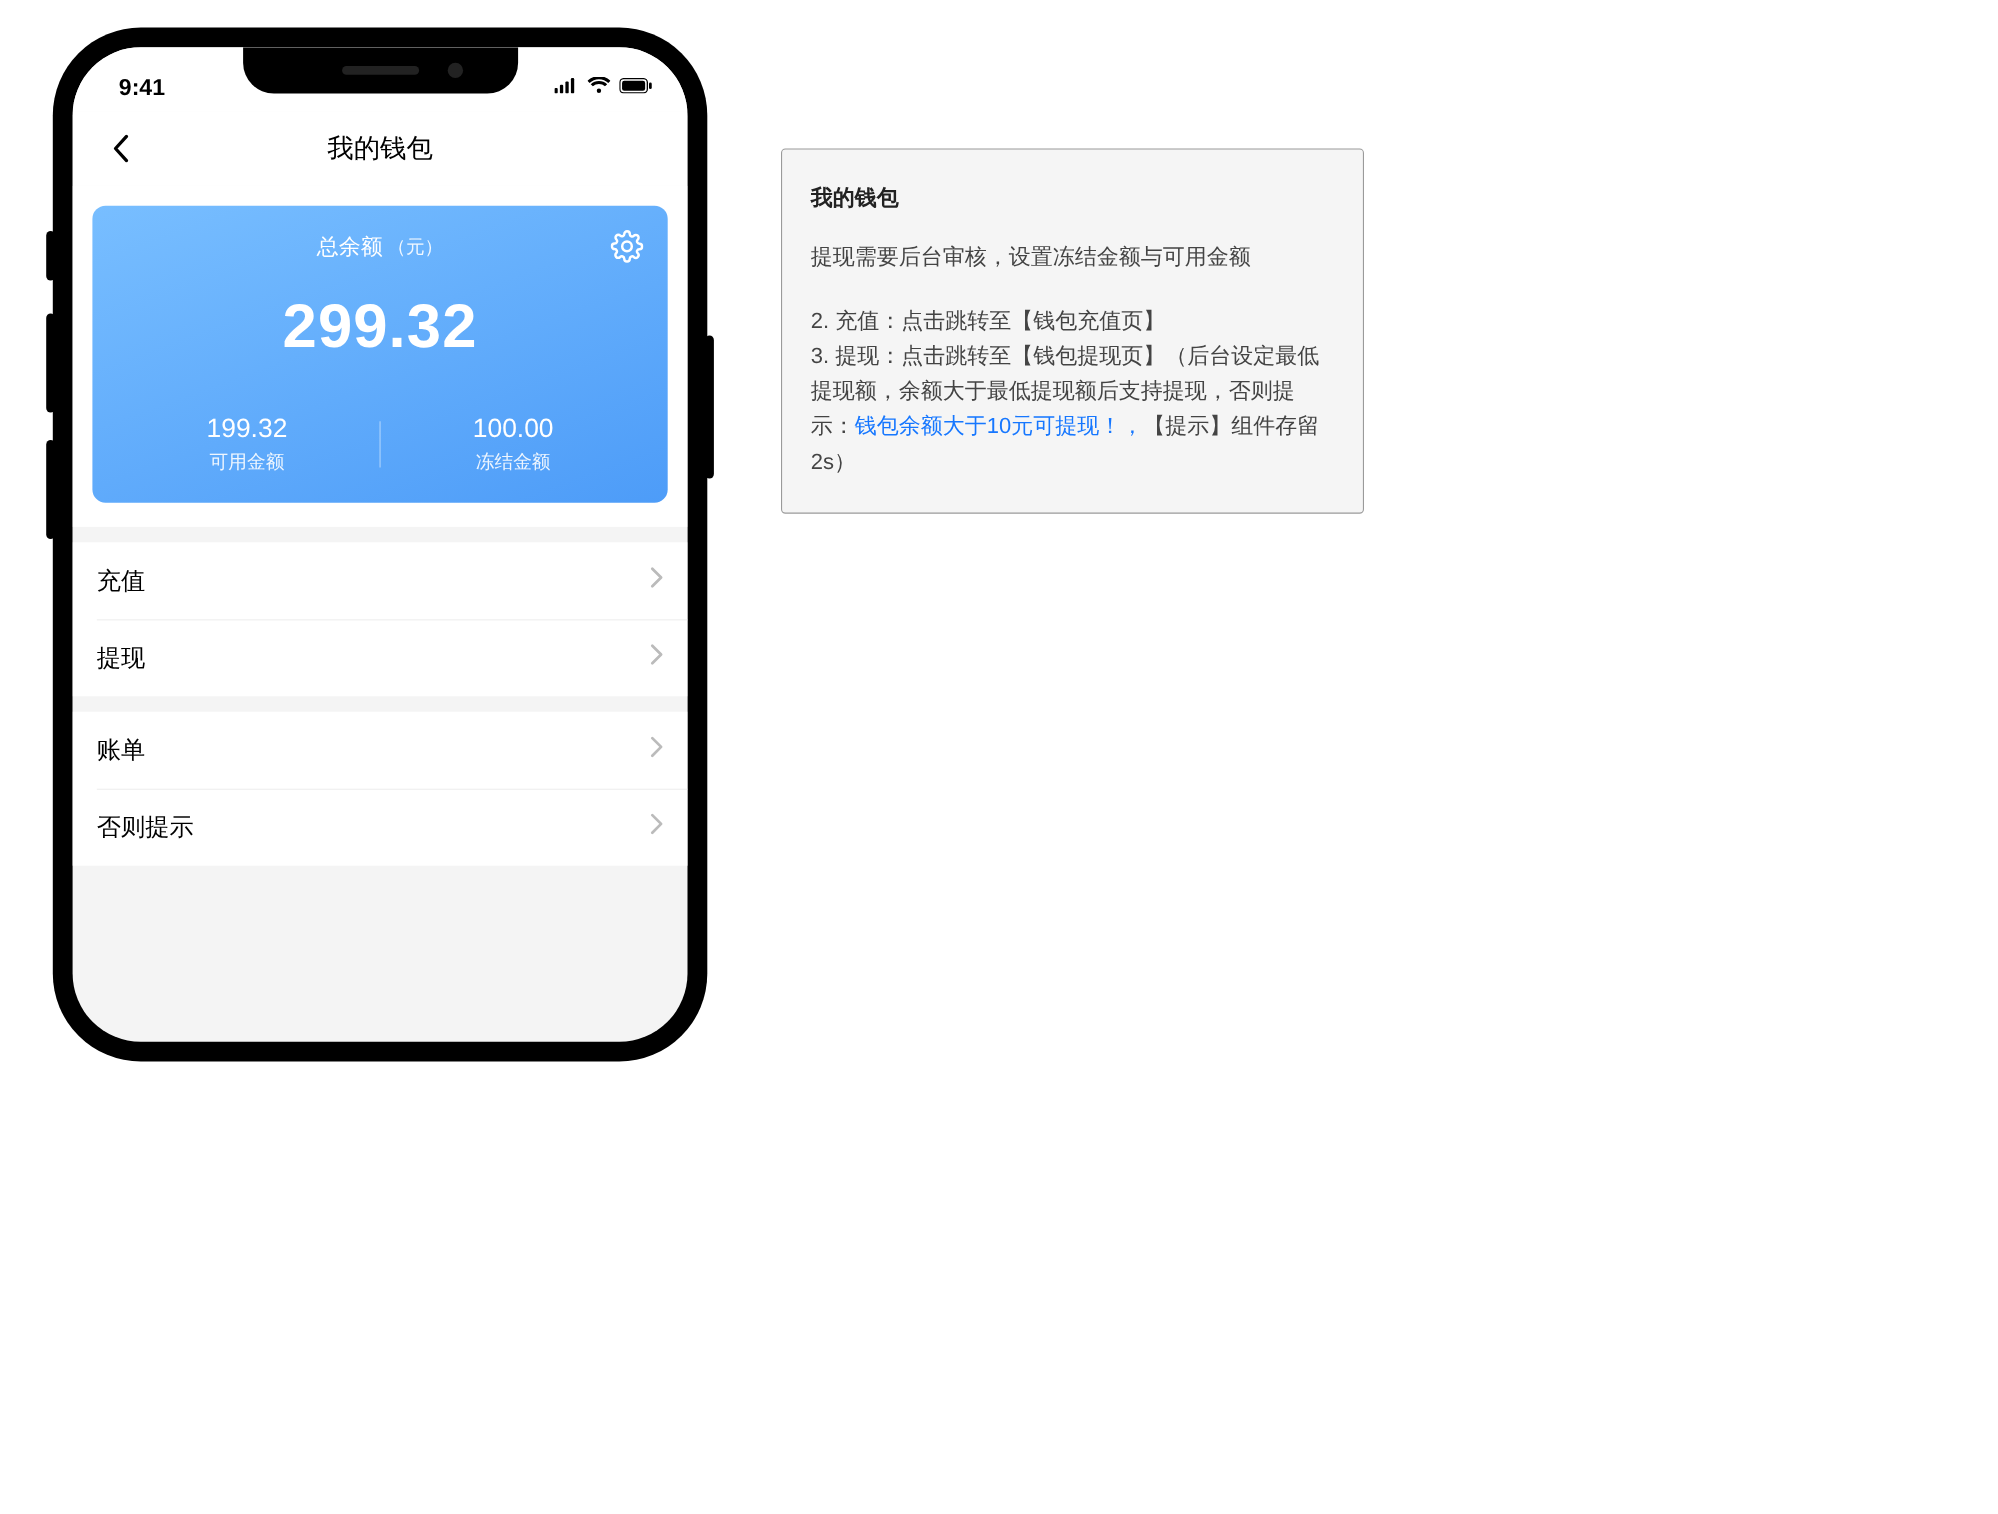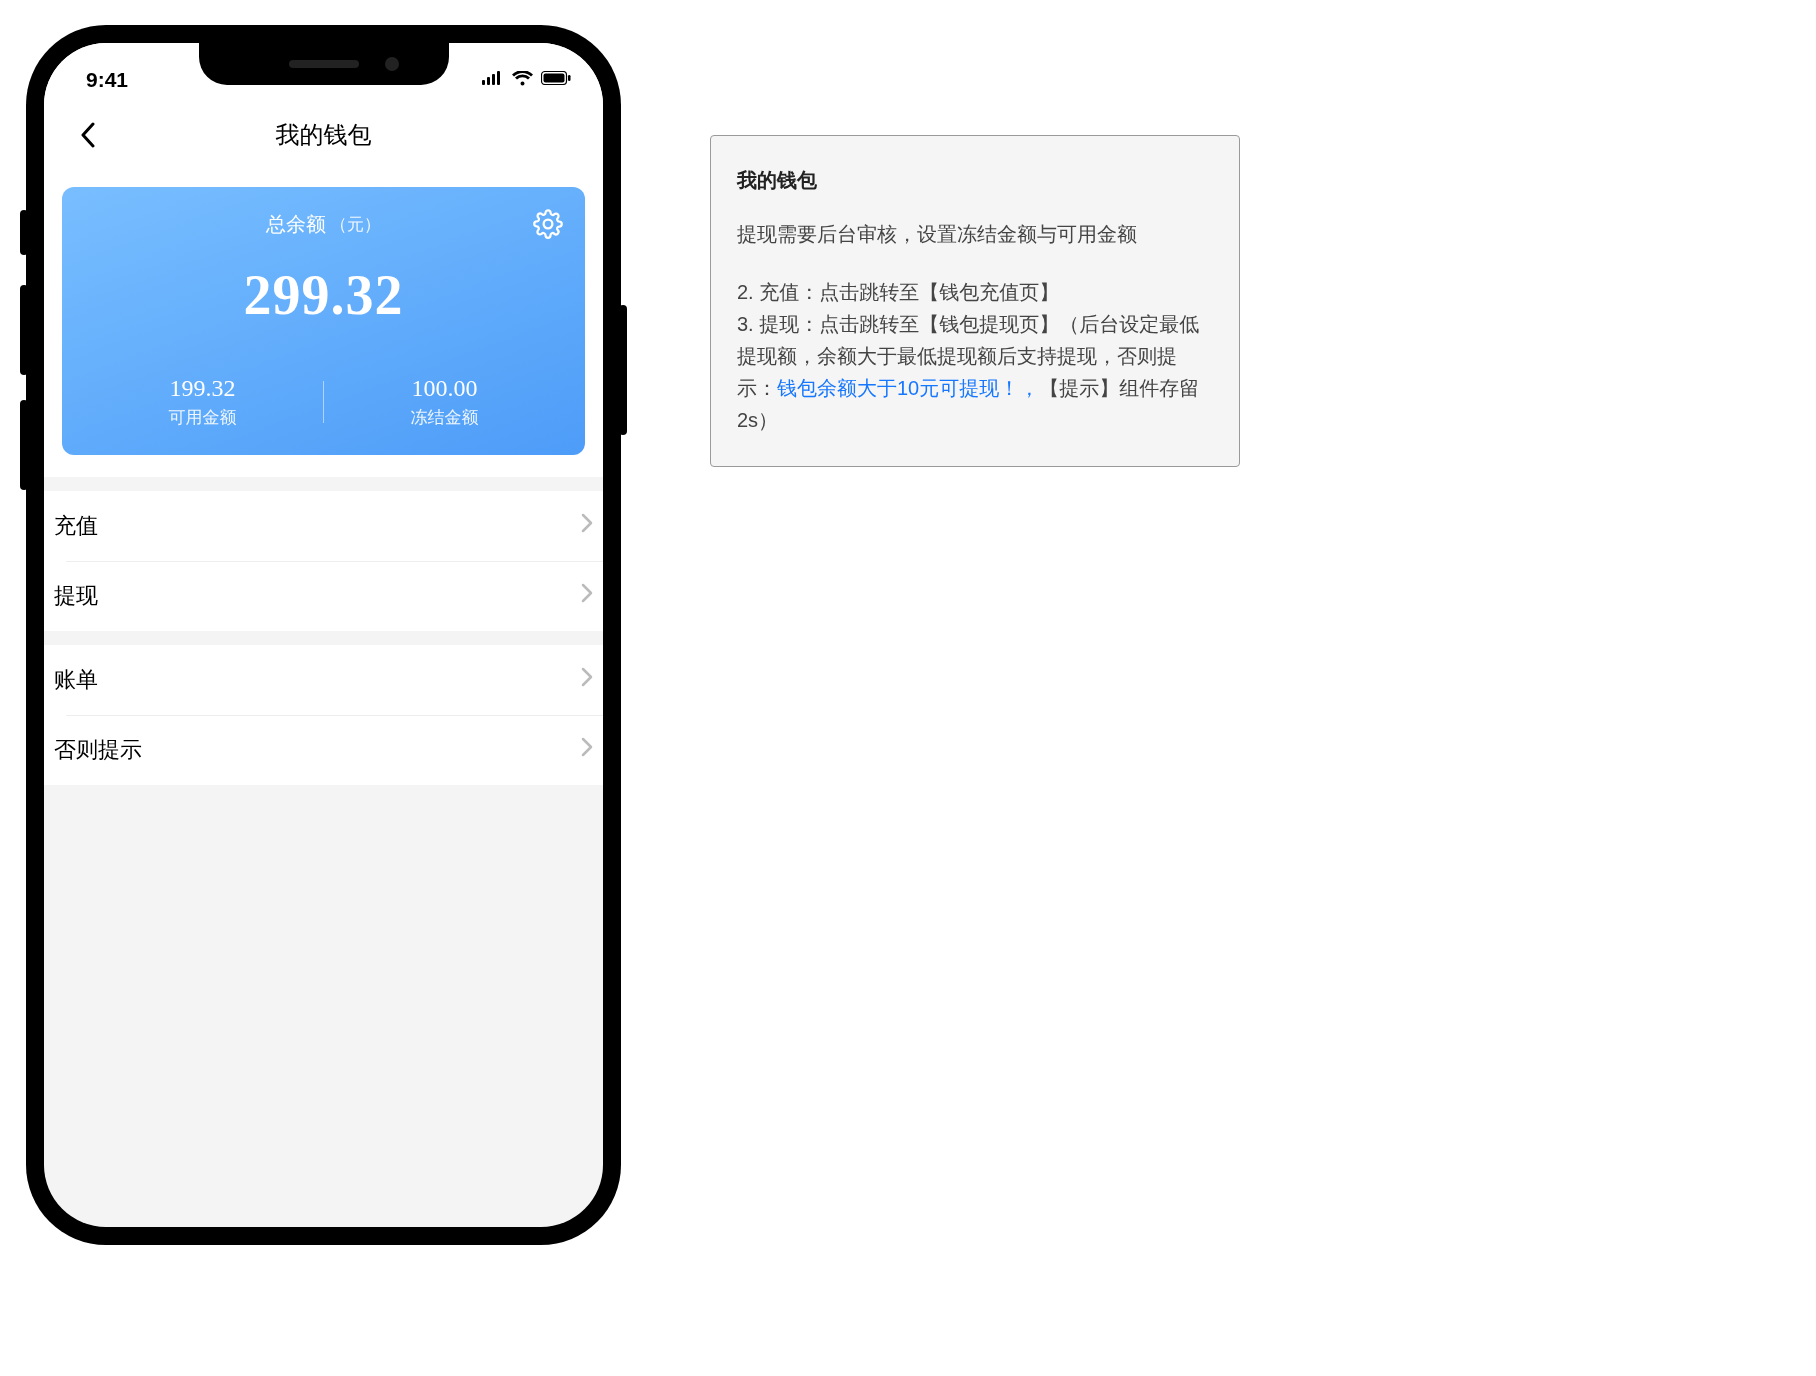--- a/index.html
+++ b/index.html
@@ -7,24 +7,24 @@
       font-family: -apple-system, BlinkMacSystemFont, "PingFang SC", "Helvetica Neue", sans-serif;
       background: #ffffff;
       width: 1816px;
       height: 1376px;
       position: relative;
     }
 
     
     .phone {
       position: absolute;
-      left: 26px;
+      left: 48px;
       top: 25px;
       width: 595px;
-      height: 1220px;
+      height: 940px;
     }
     .phone-outer {
       position: relative;
       width: 100%;
       height: 100%;
       background: #000;
       border-radius: 80px;
       padding: 18px;
     }
     .phone-inner {
@@ -121,21 +121,20 @@
     }
     .nav-title {
       font-size: 24px;
       font-weight: 500;
     }
 
     
     .card-wrap {
       background: #fff;
       padding: 18px 18px 22px 18px;
-      font-family: Liberation Serif, serif;
     }
     .balance-card {
       background: linear-gradient(160deg, #78beff 0%, #4d9cf8 100%);
       border-radius: 12px;
       color: #fff;
       padding: 22px 20px 26px 20px;
       position: relative;
     }
     .card-head {
       display: flex;
@@ -197,21 +196,21 @@
       margin-top: 14px;
     }
     .list-group:first-of-type { margin-top: 0; }
     .content-body {
       background: #f4f4f4;
     }
     .list-item {
       display: flex;
       align-items: center;
       justify-content: space-between;
-      padding: 20px 10px;
+      padding: 20px 22px;
       font-size: 22px;
       cursor: pointer;
       position: relative;
     }
     .list-item + .list-item::before {
       content: "";
       position: absolute;
       left: 22px;
       right: 0;
       top: 0;

